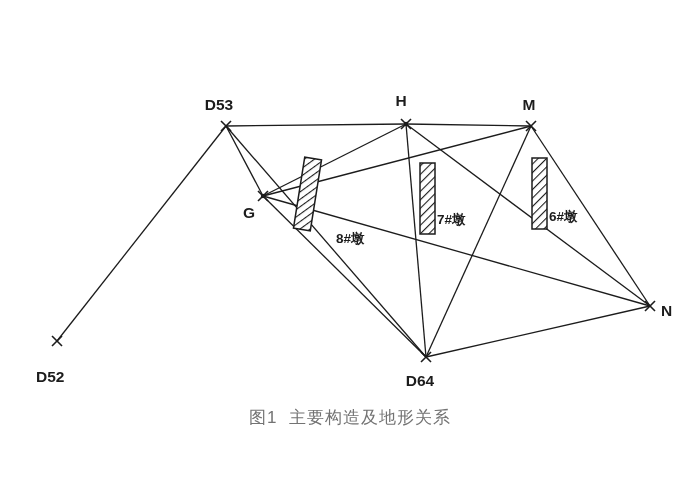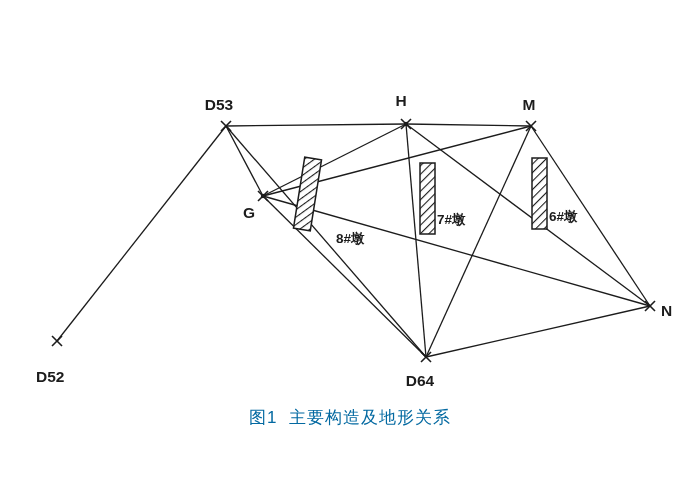--- a/index.html
+++ b/index.html
@@ -20,21 +20,21 @@
     left: 0;
     top: 0;
   }
   .caption {
     position: absolute;
     left: 0;
     top: 406px;
     width: 700px;
     text-align: center;
     font-size: 17px;
-    color: #0369a1;
+    color: #737373;
     letter-spacing: 1px;
     white-space: pre;
     font-family: "Liberation Sans", sans-serif;
   }
 </style>
 </head>
 <body>
 
 <div class="page">
   <svg id="diagram-svg" width="700" height="400" viewBox="0 0 700 400" xmlns="http://www.w3.org/2000/svg">

